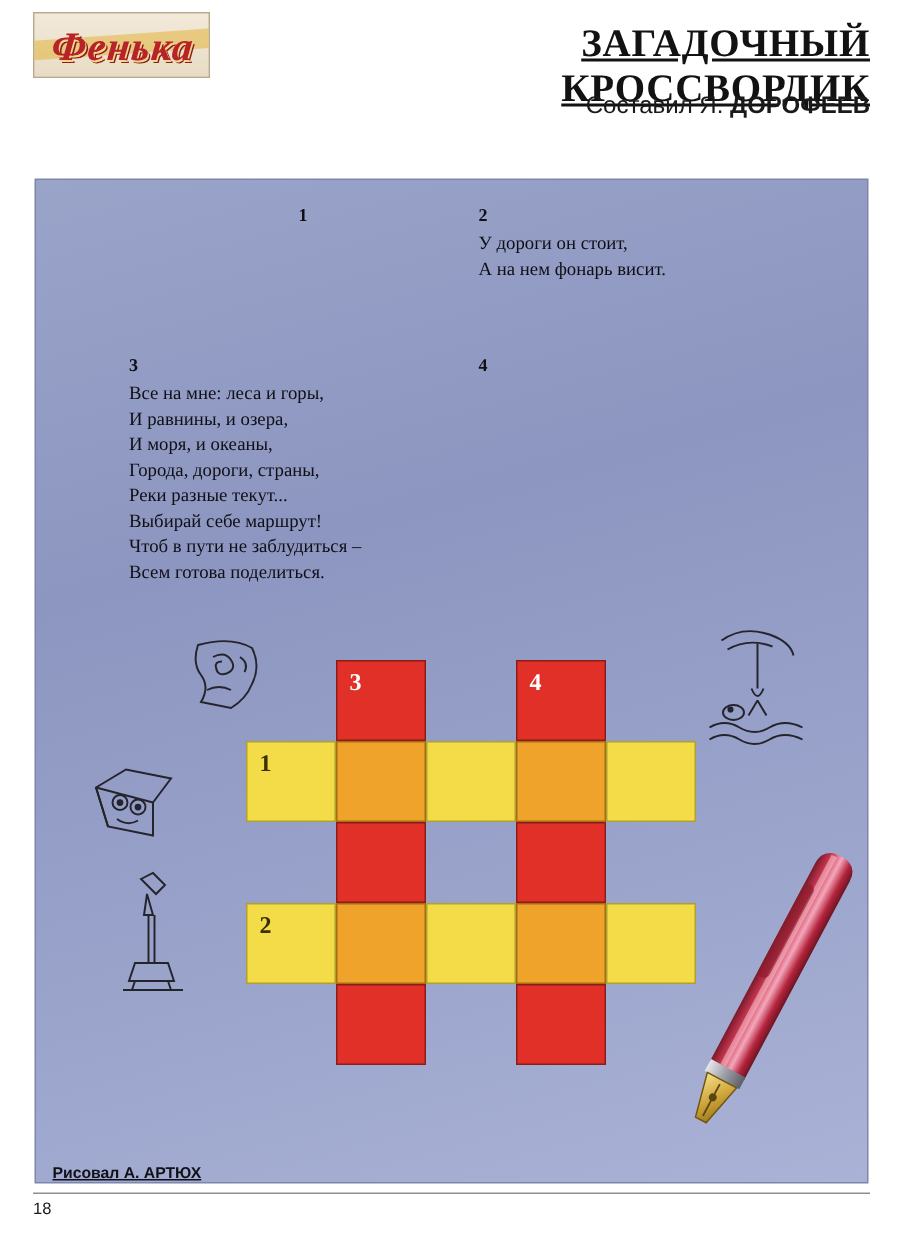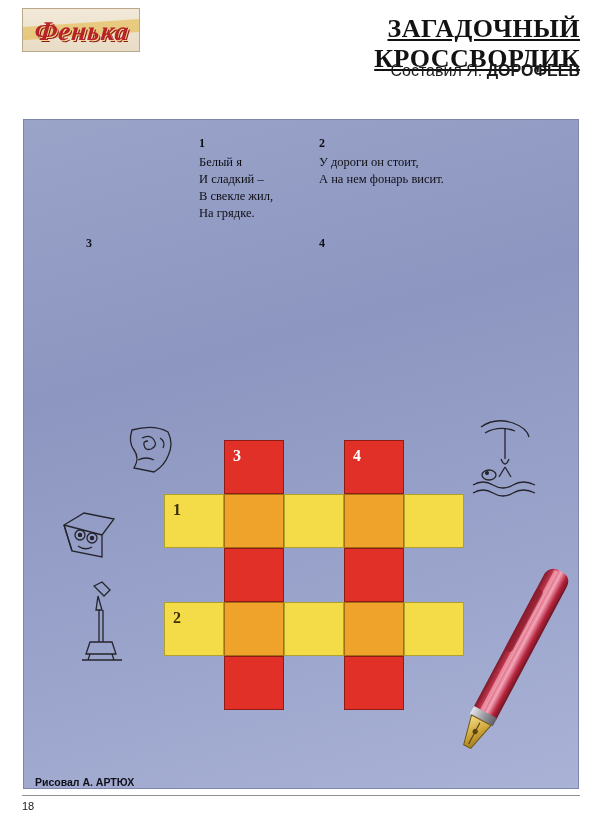--- a/index.html
+++ b/index.html
@@ -165,20 +165,21 @@
   .pen { position: absolute; left: 455px; top: 560px; width: 130px; height: 230px; }
 
   .credit {
     position: absolute;
     left: 35px;
     top: 776px;
     font-family: "Liberation Sans", sans-serif;
     font-size: 10.5px;
     font-weight: bold;
     color: #101018;
+    text-decoration: underline;
   }
   .page-number {
     position: absolute;
     left: 22px;
     top: 800px;
     font-family: "Liberation Sans", sans-serif;
     font-size: 11px;
     color: #1a1a1a;
   }
   .bottom-rule {
@@ -204,34 +205,38 @@
 
   <div class="byline">
     <span>Составил Я. </span><b>ДОРОФЕЕВ</b>
   </div>
 
 
   <div class="panel">
 
     <div class="clue" id="clue-1">
       <span class="num">1</span>
-      <span class="body">Белый я
-И сладкий –
-В свекле жил,
-На грядке.</span>
     </div>
 
     <div class="clue" id="clue-2">
       <span class="num">2</span>
       <span class="body">У дороги он стоит,
 А на нем фонарь висит.</span>
     </div>
 
     <div class="clue" id="clue-3">
       <span class="num">3</span>
+      <span class="body">Все на мне: леса и горы,
+И равнины, и озера,
+И моря, и океаны,
+Города, дороги, страны,
+Реки разные текут...
+Выбирай себе маршрут!
+Чтоб в пути не заблудиться –
+Всем готова поделиться.</span>
     </div>
 
     <div class="clue" id="clue-4">
       <span class="num">4</span>
     </div>
 
     <div class="doodle" style="left:100px; top:300px;">
       <svg width="62" height="60" viewBox="0 0 62 60" fill="none" stroke="#24242c" stroke-width="1.3">
         <path d="M8 10 Q4 22 10 30 Q16 38 10 48 L30 52 Q40 46 44 36 Q50 24 44 12 Q30 4 8 10 Z"></path>
         <path d="M18 18 Q26 14 30 20 Q34 26 27 29 Q21 31 20 25 Q19 21 24 21"></path>

